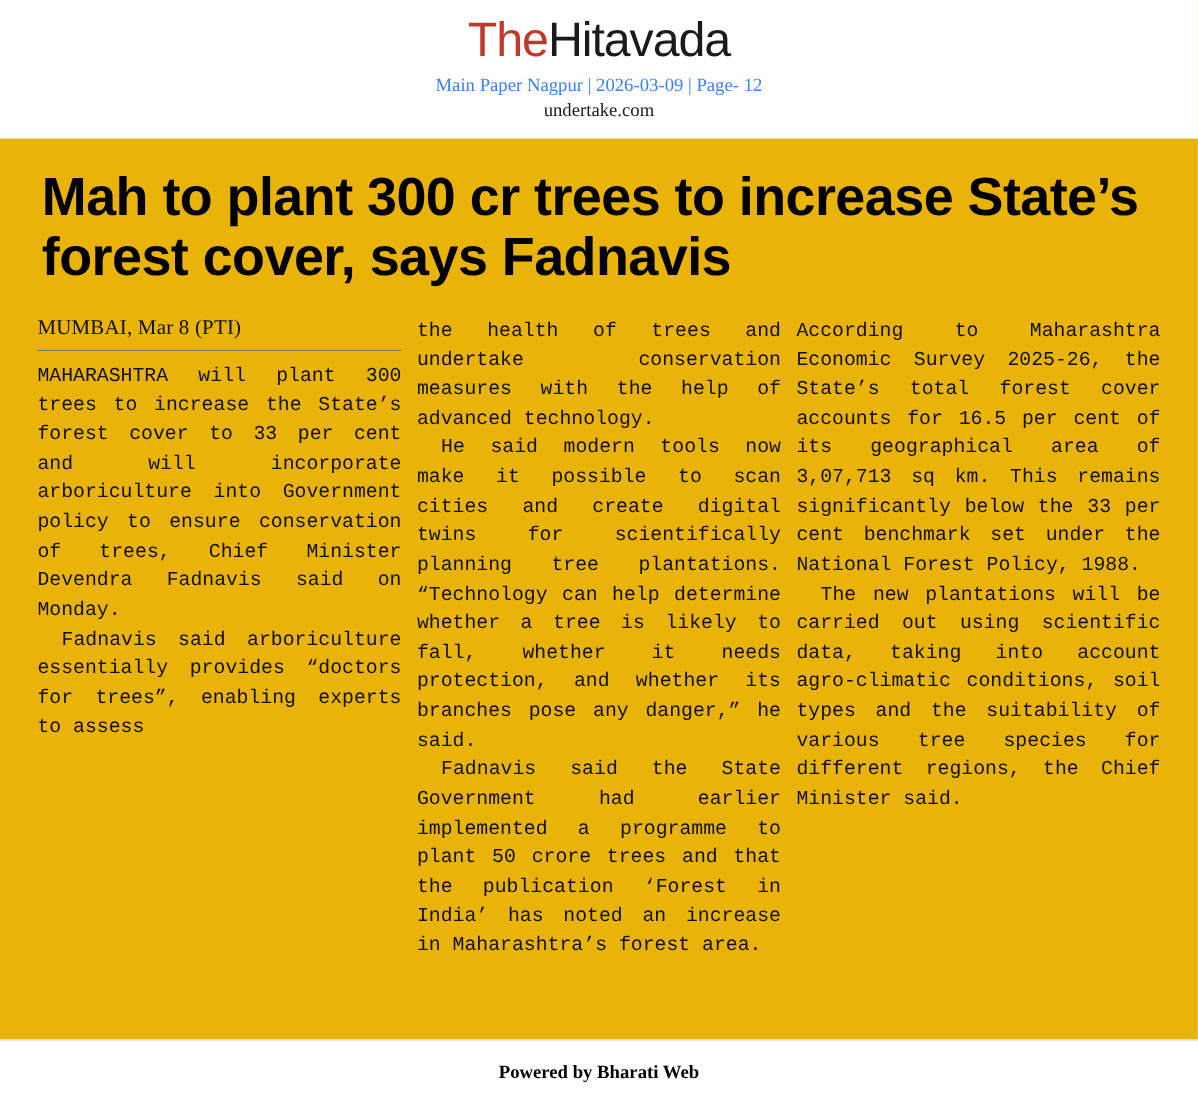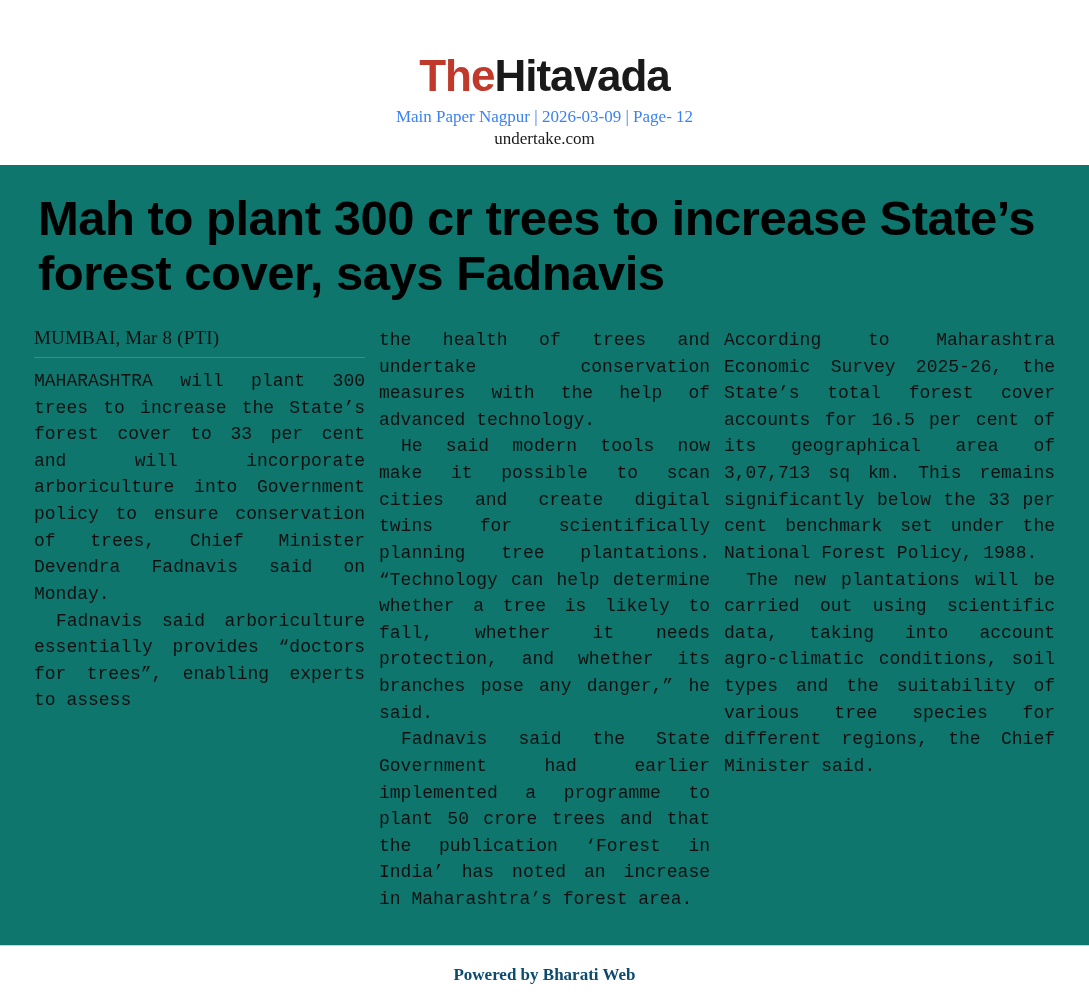--- a/index.html
+++ b/index.html
@@ -22,25 +22,24 @@
     flex-direction: column;
   }
 
   
   .masthead {
     text-align: center;
     padding-top: 14px;
   }
   .logo {
     font-family: "Liberation Sans", sans-serif;
-    font-weight: bold;
+    font-weight: normal;
     font-size: 44px;
     letter-spacing: -1px;
     line-height: 1.05;
-    margin-top: 39px;
   }
   .logo .the {
     color: #c0392b;
   }
   .logo .hitavada {
     color: #1a1a1a;
   }
   .meta-line {
     font-family: "Liberation Serif", serif;
     font-size: 17px;
@@ -50,21 +49,21 @@
   .site-line {
     font-family: "Liberation Serif", serif;
     font-size: 17px;
     color: #1a1a1a;
     margin-top: 2px;
   }
 
   
   .article {
     margin-top: 16px;
-    background: #0f766e;
+    background: #eab308;
     flex: 1 1 auto;
     padding: 26px 34px 10px 34px;
     box-sizing: border-box;
   }
   .headline {
     font-family: "Liberation Sans", sans-serif;
     font-weight: bold;
     font-size: 49px;
     line-height: 1.12;
     letter-spacing: -0.5px;
@@ -112,21 +111,21 @@
     background: #ffffff;
     border-top: 1px solid #cfcfcf;
     display: flex;
     align-items: center;
     justify-content: center;
   }
   .footer-text {
     font-family: "Liberation Serif", serif;
     font-size: 17px;
     font-weight: bold;
-    color: #0c4a6e;
+    color: #000000;
   }
 </style>
 </head>
 <body>
 
 <div class="page">
 
   <div class="masthead">
     <div class="logo">
       <span class="the">The</span><span class="hitavada">Hitavada</span>

